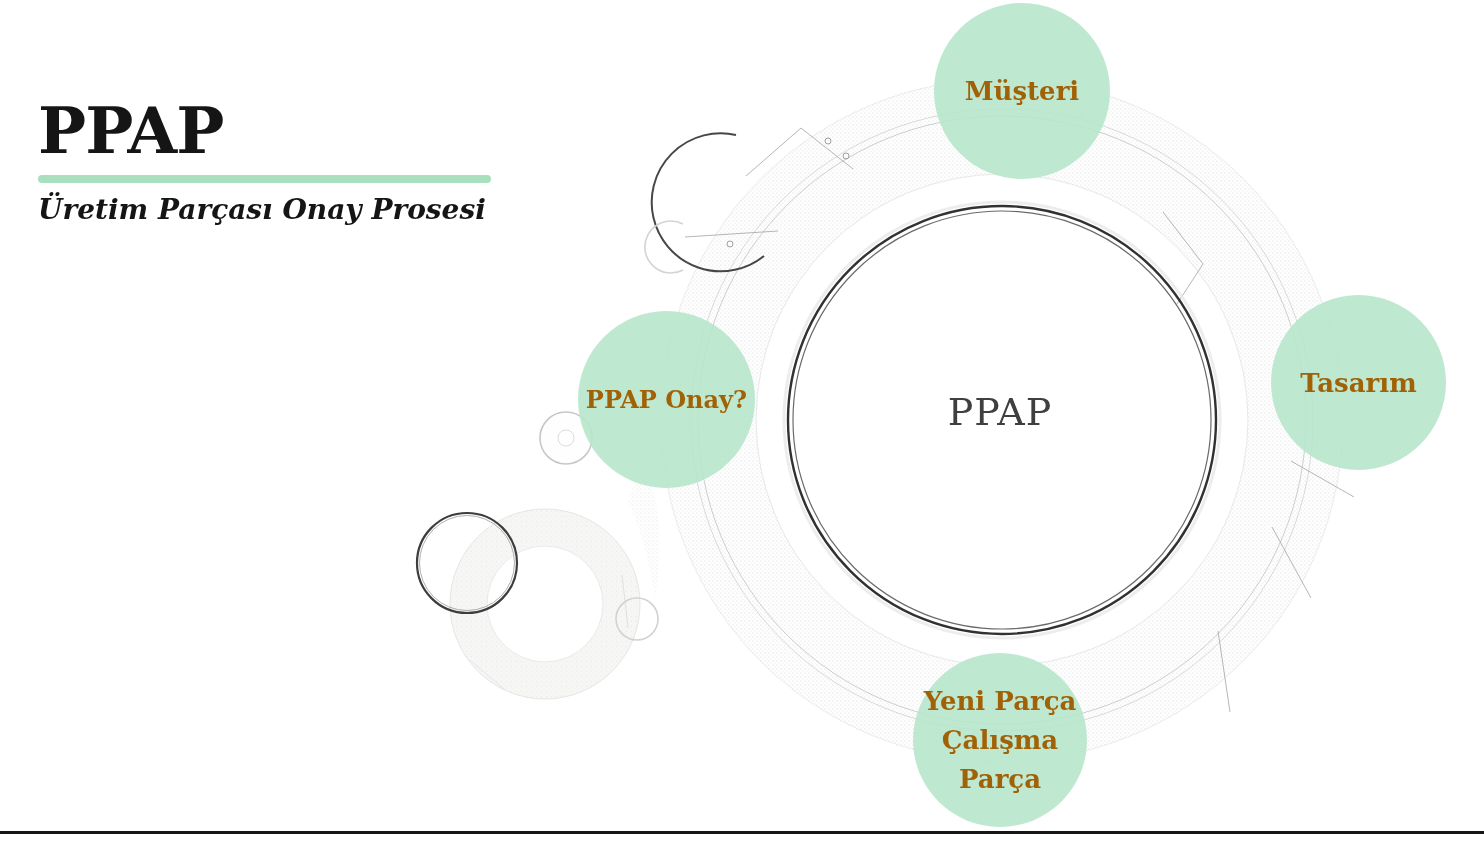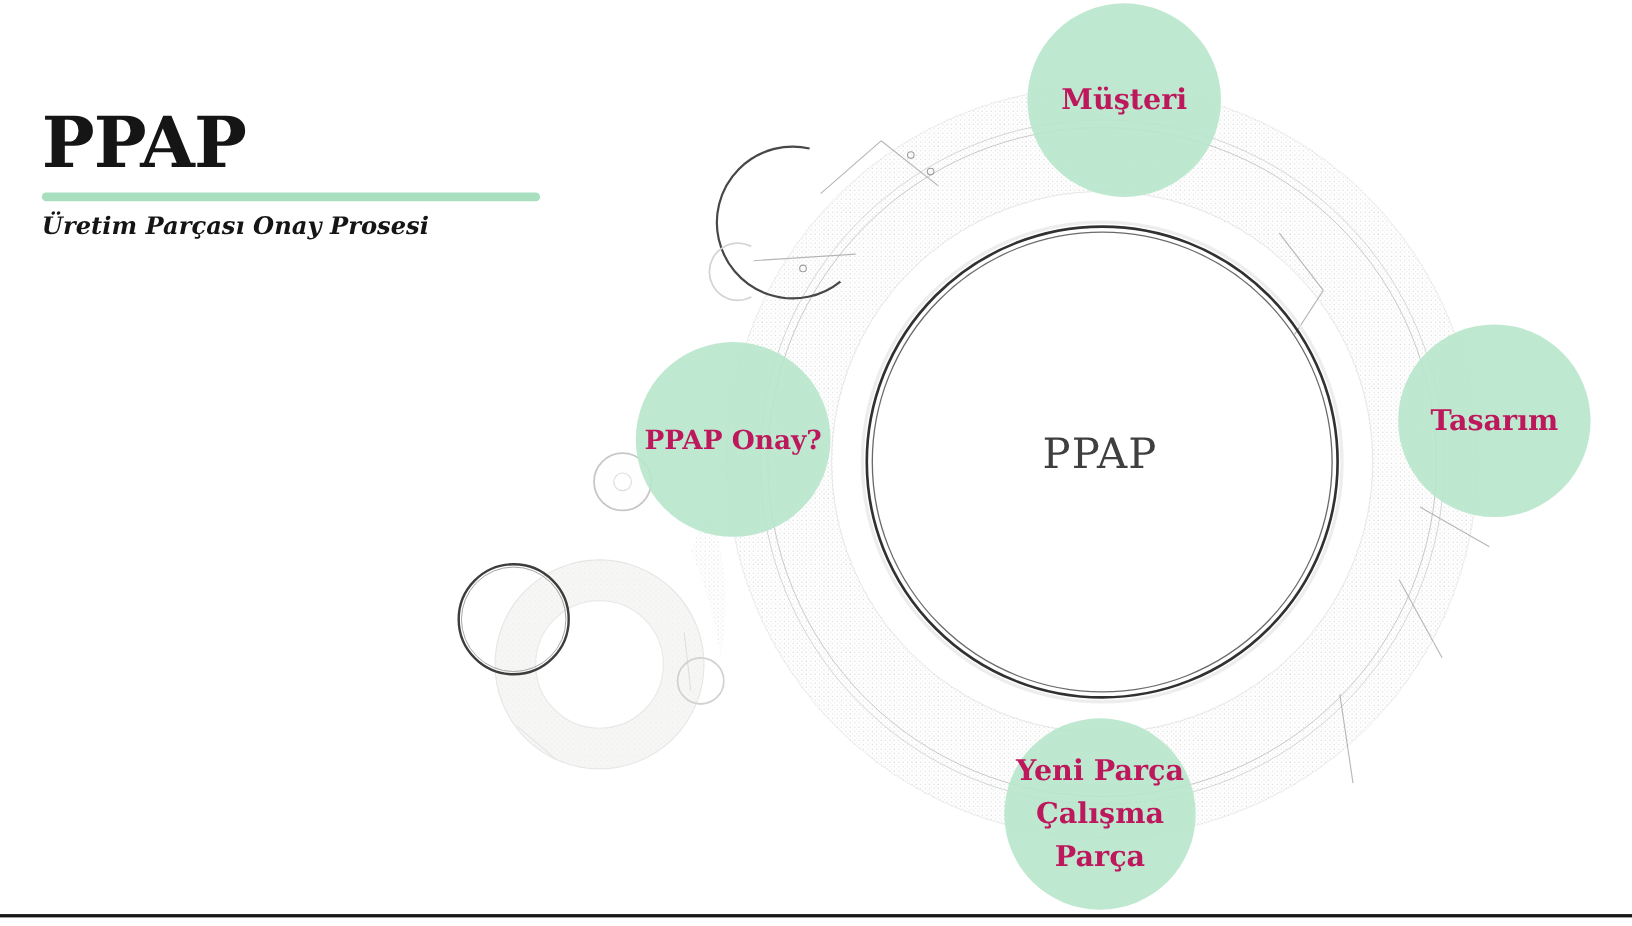--- a/index.html
+++ b/index.html
@@ -27,21 +27,21 @@
   .accent-bar{
     margin-top:9px;
     width:453px;height:8px;border-radius:4px;
     background:#a7dfbf;
   }
   .subtitle{
     margin:10px 0 0 0;
     font-family:"DejaVu Serif", serif;
     font-style:italic;
     font-weight:700;
-    font-size:22px;
+    font-size:28px;
     color:#151515;
   }
   
   .center-label{
     position:absolute;left:900px;top:390px;width:200px;
     text-align:center;
     font-family:"DejaVu Serif", serif;
     font-size:38px;
     font-weight:400;
     letter-spacing:1px;
@@ -50,21 +50,21 @@
   
   .node{
     position:absolute;
     border-radius:50%;
     background:rgba(183,229,203,0.9);
     display:flex;align-items:center;justify-content:center;
     text-align:center;
     font-family:"DejaVu Serif", serif;
     font-weight:700;
     font-size:26px;
-    color:#be185d;
+    color:#a16207;
     cursor:pointer;
   }
   .node-musteri{left:934px;top:3px;width:176px;height:176px;}
   .node-tasarim{left:1271px;top:295px;width:175px;height:175px;align-items:center;}
   .node-nedir{left:578px;top:311px;width:177px;height:177px;font-size:24px;}
   .node-yeni{left:913px;top:653px;width:174px;height:174px;line-height:1.5;}
   .node-lines span{display:block;}
   
   .bottom-rule{
     position:absolute;left:0;top:831px;width:1484px;height:3px;

